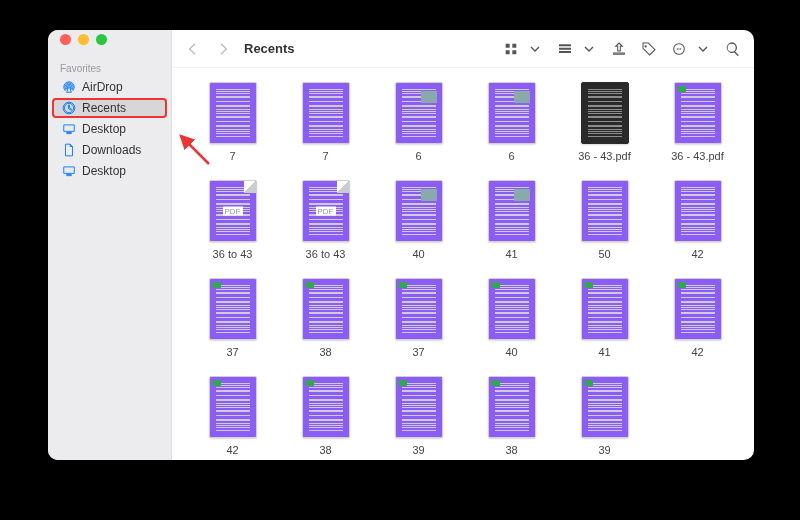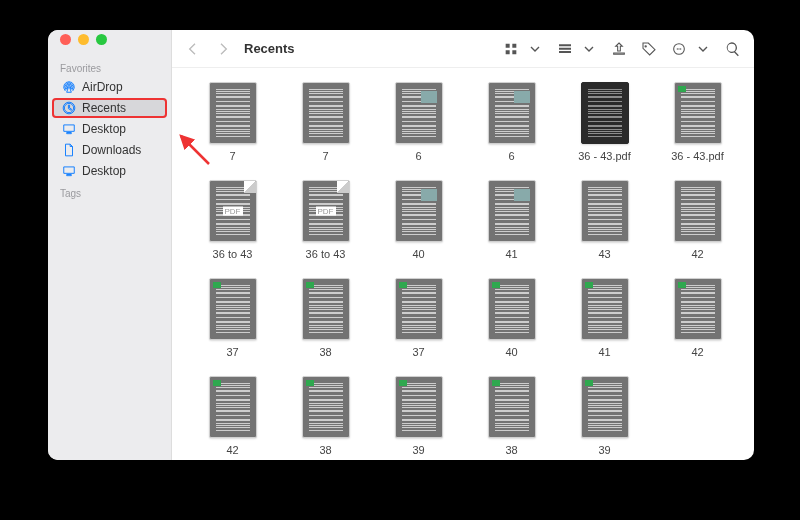--- a/index.html
+++ b/index.html
@@ -58,21 +58,21 @@
   .content {
     flex:1; overflow:auto; padding:14px 10px 10px 14px;
     display:grid; grid-template-columns: repeat(6, 1fr);
     grid-auto-rows: 94px; gap:4px 0;
   }
   .file {
     display:flex; flex-direction:column; align-items:center;
     font-size:11px; color:#444;
   }
   .thumb {
-    width:48px; height:62px; background:#737373;
+    width:48px; height:62px; background:#8b5cf6;
     border:1px solid #d0d0d0; border-radius:2px;
     box-shadow:0 1px 2px rgba(0,0,0,0.15);
     position:relative; overflow:hidden; margin-bottom:6px;
   }
   .thumb::before {
     content:""; position:absolute; inset:6px 6px 6px 6px;
     background:
       linear-gradient(#d7d7d7 0 1px, transparent 1px 4px) 0 0/100% 4px,
       linear-gradient(#d7d7d7 0 1px, transparent 1px 5px) 0 2px/80% 5px;
     opacity:.9;
@@ -146,21 +146,20 @@
           <span>Downloads</span>
         </div>
         <div class="nav-item">
           <span class="nav-icon">
             <svg viewBox="0 0 24 24" fill="none" stroke="#0a7aff" stroke-width="1.6">
               <path d="M3 5h18v11H3zM8 20h8v-2H8z"></path>
             </svg>
           </span>
           <span>Desktop</span>
         </div>
-        <div class="section-title">Tags</div>
       </div>
   </div>
 
   <div class="main">
     <div class="toolbar">
       <div class="tb-btn disabled">
         <svg viewBox="0 0 24 24" fill="none" stroke="currentColor" stroke-width="2">
             <path d="M15 4l-8 8 8 8"></path>
           </svg>
       </div>
@@ -265,21 +264,21 @@
         <div class="file">
           <div class="thumb with-img"></div>
           <div class="fname">40</div>
         </div>
         <div class="file">
           <div class="thumb with-img"></div>
           <div class="fname">41</div>
         </div>
         <div class="file">
           <div class="thumb"></div>
-          <div class="fname">43</div>
+          <div class="fname">50</div>
         </div>
         <div class="file">
           <div class="thumb"></div>
           <div class="fname">42</div>
         </div>
         <div class="file">
           <div class="thumb green-tab"></div>
           <div class="fname">37</div>
         </div>
         <div class="file">

